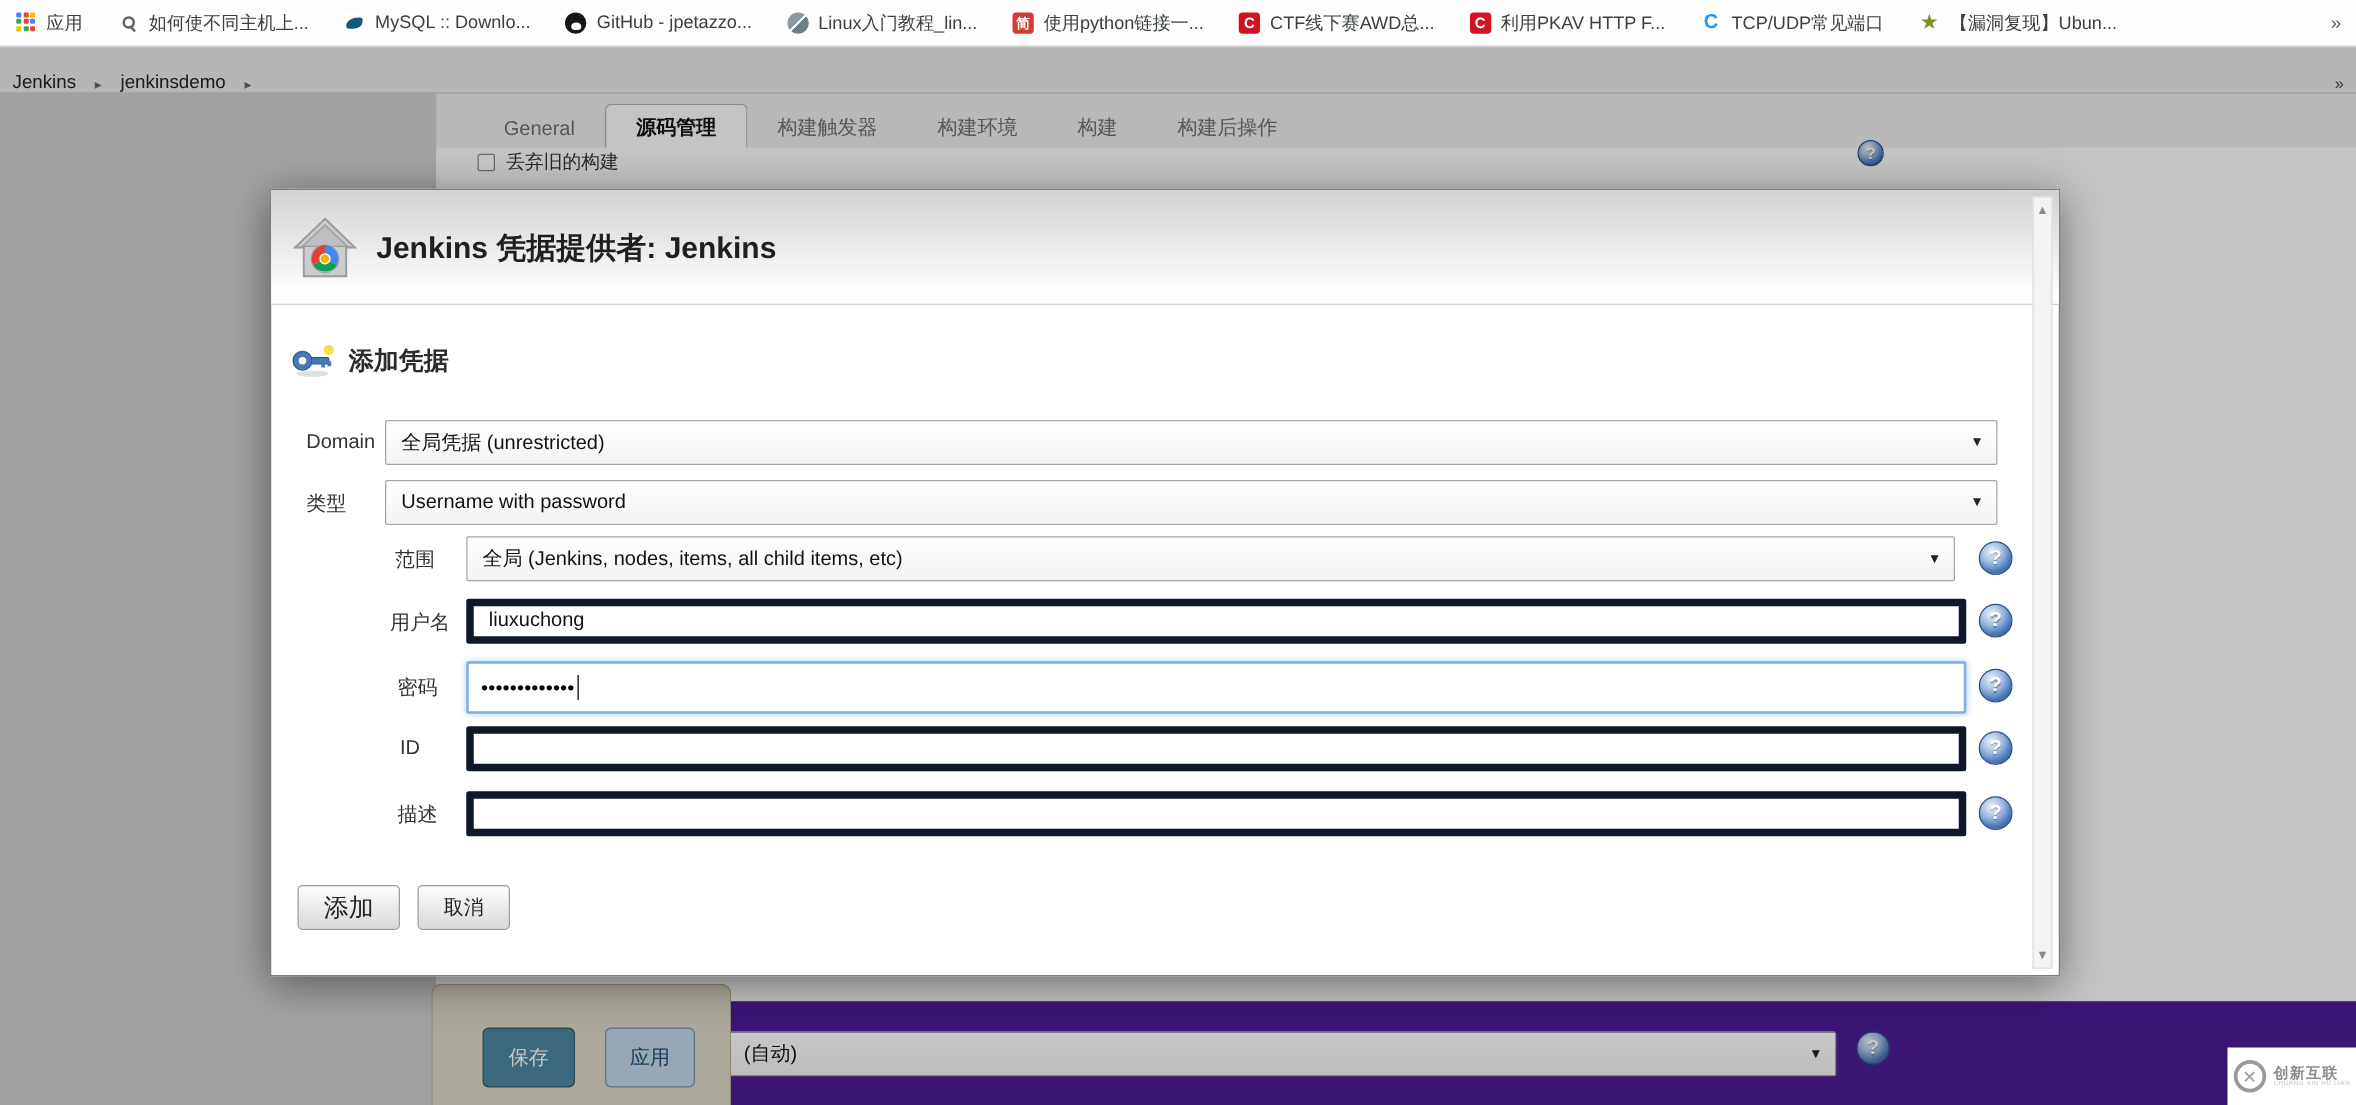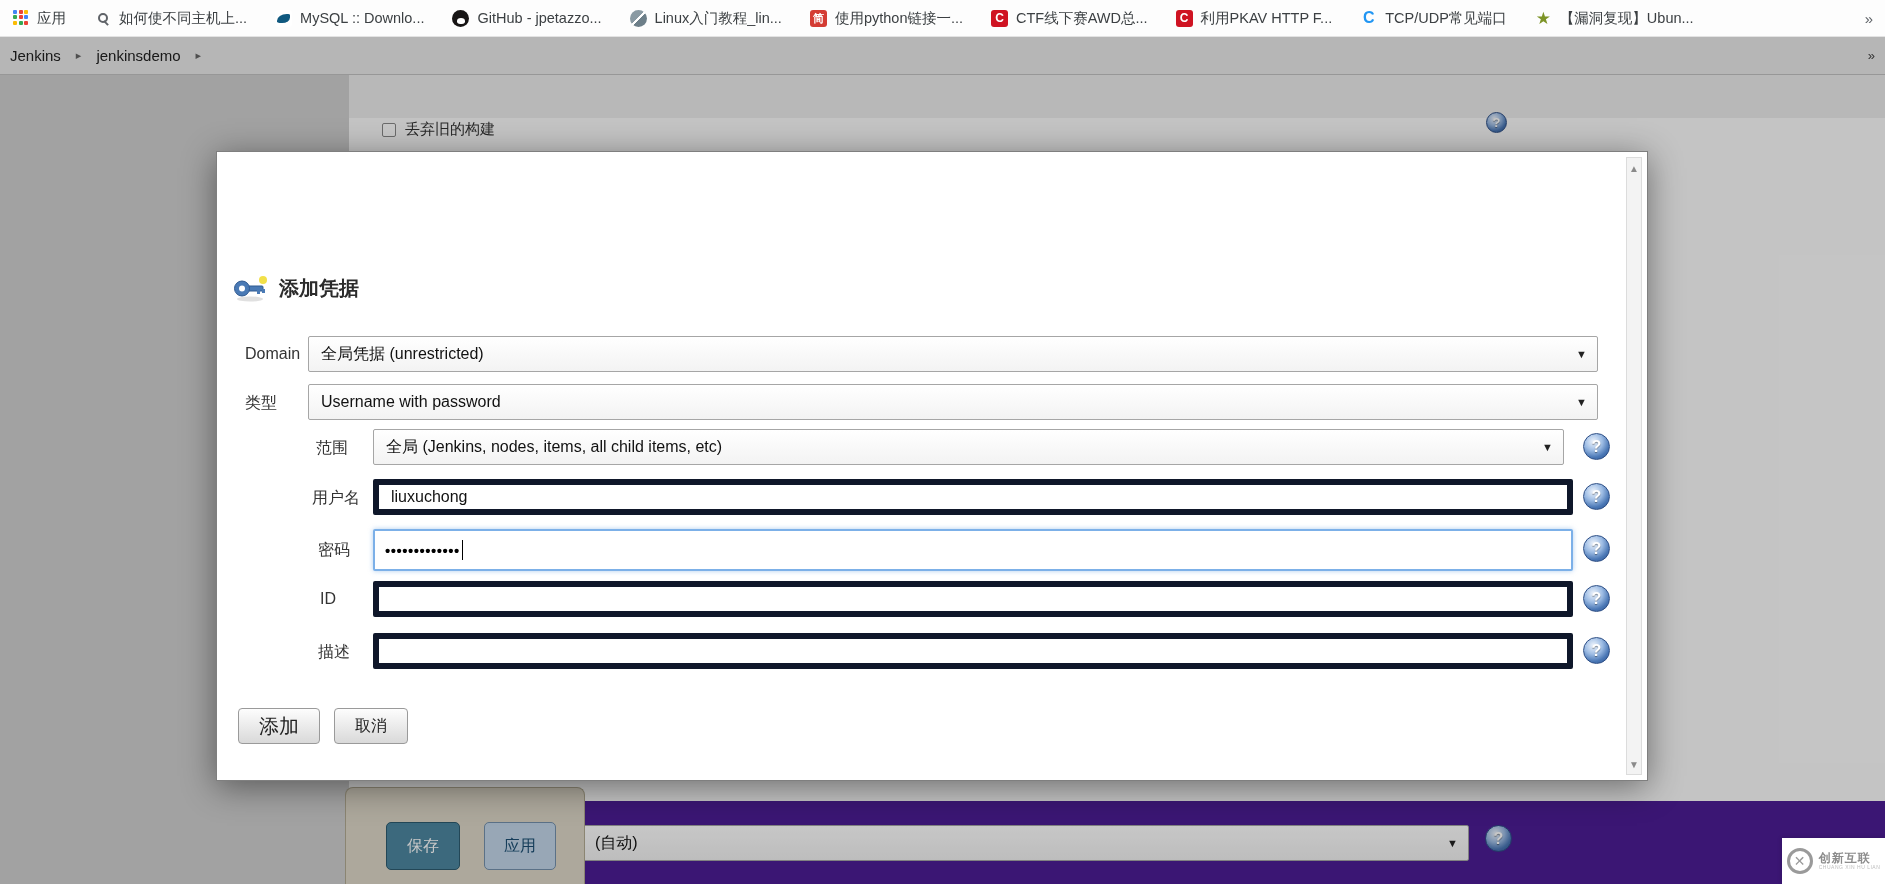--- a/index.html
+++ b/index.html
@@ -26,21 +26,21 @@
   .fav-github b { position:absolute; left:4.5px; top:8px; width:8px; height:6px; background:#fff; border-radius:50% 50% 40% 40%; }
   .fav-globe { background:linear-gradient(135deg,#8a9aa3 0 46%,#fff 46% 54%,#6d7f89 54%); border-radius:50%; }
   .fav-jianshu { background:#d43c33; color:#fff; font-size:11px; }
   .fav-csdn { background:#cf1322; color:#fff; }
   .fav-cblue { background:transparent; color:#2196f3; font-size:16px; }
   .fav-star { color:#7d9427; font-size:17px; background:transparent; }
   .bm-chevron { margin-left:auto; color:#5f6368; font-size:15px; cursor:pointer; }
 
   
   .breadcrumb-bar { position:absolute; top:37px; left:0; right:0; height:38px; background:#e9e9e9;
-    border-bottom:1px solid #c2c2c2; display:flex; align-items:center; padding:0 10px; gap:15px;
+    border-bottom:1px solid #c2c2c2; display:flex; align-items:flex-end; padding:0 10px; gap:15px;
     font-size:15px; color:#222; z-index:1; }
   .bc-sep { color:#666; font-size:11px; }
   .bc-end { margin-left:auto; color:#444; font-size:13px; }
 
   
   .page { position:absolute; top:75px; left:0; right:0; bottom:0; background:#d0d0d0; z-index:1; }
   .panel { position:absolute; left:349px; top:0; right:0; bottom:0; background:#ececec; }
   .tabs { position:absolute; left:30px; top:8px; display:flex; align-items:flex-end; }
   .tab { padding:8px 24px; font-size:16px; color:#6f6f6f; cursor:pointer; }
   .tab.active { background:#fbfbfb; border:1px solid #b3b3b3; border-bottom:none;
@@ -181,20 +181,28 @@
 <div class="breadcrumb-bar">
   <span>Jenkins</span>
   <span class="bc-sep">▸</span>
   <span>jenkinsdemo</span>
   <span class="bc-sep">▸</span>
   <span class="bc-end">»</span>
 </div>
 
 <div class="page">
   <div class="panel">
+    <div class="tabs">
+      <div class="tab">General</div>
+      <div class="tab active">源码管理</div>
+      <div class="tab">构建触发器</div>
+      <div class="tab">构建环境</div>
+      <div class="tab">构建</div>
+      <div class="tab">构建后操作</div>
+    </div>
 
     <div class="config">
       <div class="cfg-row">
         <span class="checkbox"></span>
         <span>丢弃旧的构建</span>
       </div>
       <div class="btn-gray add-branch">增加分支</div>
     </div>
 
     <div class="help small panel-help-top">?</div>
@@ -210,20 +218,32 @@
 
   <div class="save-panel">
     <div class="btn-save">保存</div>
     <div class="btn-apply">应用</div>
   </div>
 </div>
 
 <div class="overlay"></div>
 
 <div class="modal">
+  <div class="modal-header">
+    <svg width="54" height="54" viewBox="0 0 54 54">
+      <path d="M27 4 L51 27 L44 27 L44 50 L10 50 L10 27 L3 27 Z" fill="#cccccc" stroke="#9a9a9a" stroke-width="1.5"></path>
+      <path d="M27 9 L45 26 L9 26 Z" fill="#bfbfbf" stroke="#9a9a9a" stroke-width="1"></path>
+      <circle cx="27" cy="36" r="11" fill="#f4f4f4" stroke="#a5a5a5"></circle>
+      <path d="M27 36 L27 25 A11 11 0 0 1 36.5 41 Z" fill="#4285f4"></path>
+      <path d="M27 36 L36.5 41 A11 11 0 0 1 17.5 41 Z" fill="#0f9d58"></path>
+      <path d="M27 36 L17.5 41 A11 11 0 0 1 27 25 Z" fill="#db4437"></path>
+      <circle cx="27" cy="36" r="4" fill="#f4b400" stroke="#fff"></circle>
+    </svg>
+    <span class="modal-title">Jenkins 凭据提供者: Jenkins</span>
+  </div>
 
   <div class="section-head">
     <svg width="36" height="28" viewBox="0 0 36 28">
       <ellipse cx="17" cy="25" rx="13" ry="2.5" fill="#e0e0e0"></ellipse>
       <circle cx="30" cy="6" r="4" fill="#f2e049"></circle>
       <rect x="13" y="12" width="17" height="5" rx="1" fill="#4a7ab5" stroke="#2f5a91"></rect>
       <rect x="24" y="15" width="3" height="5" fill="#4a7ab5"></rect>
       <rect x="29" y="15" width="3" height="4" fill="#4a7ab5"></rect>
       <circle cx="9" cy="14.5" r="7.5" fill="#4a7ab5" stroke="#2f5a91"></circle>
       <circle cx="9" cy="14.5" r="3" fill="#ffffff"></circle>

